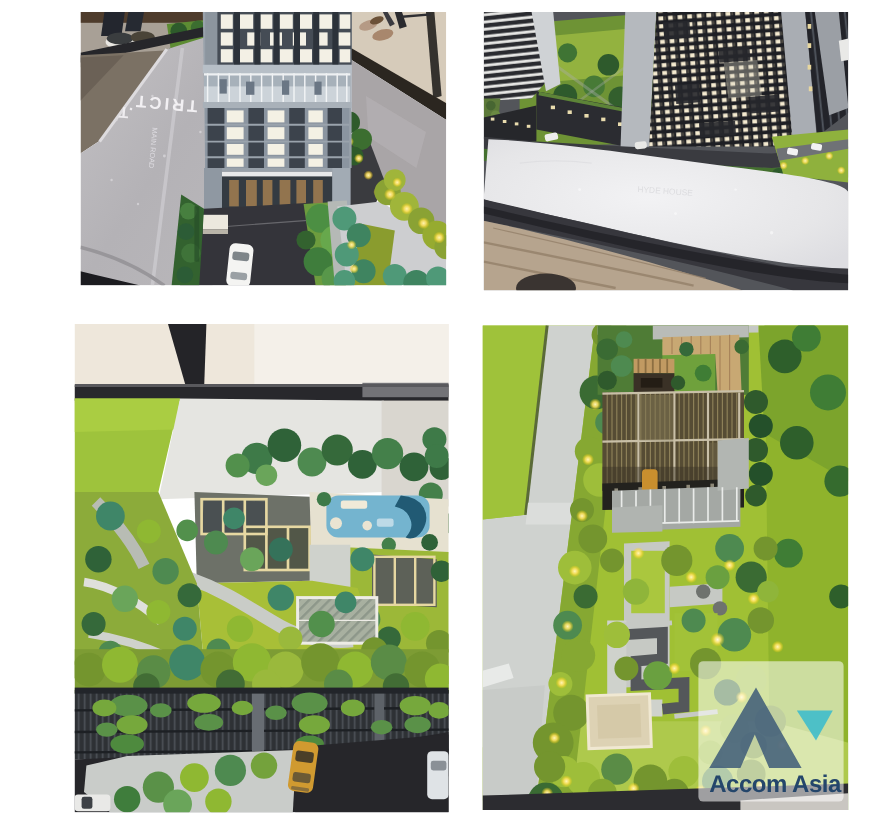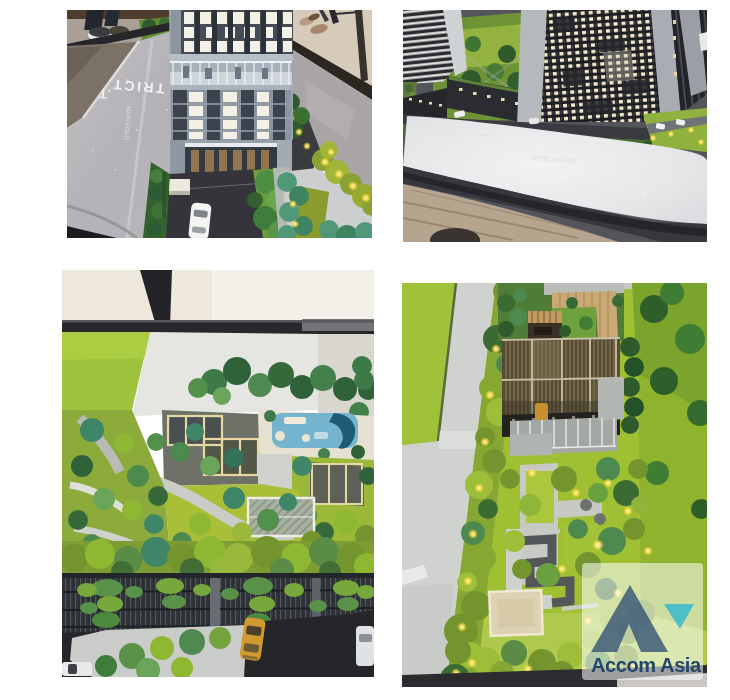--- a/index.html
+++ b/index.html
@@ -697,21 +697,21 @@
         <rect x="297" y="364" width="13" height="8" rx="2" fill="#8a9096"></rect>
       </g>
 
 <g>
         <rect x="0" y="392" width="30" height="14" rx="3" fill="#e9e9e7"></rect>
         <rect x="6" y="394" width="9" height="10" rx="2" fill="#3d4146"></rect>
       </g>
 </svg>
 </div>
 
-<div class="ph" style="left:402px;top:271px;width:305px;height:404px;margin-top:12px;">
+<div class="ph" style="left:402px;top:271px;width:305px;height:404px;">
 <svg width="305" height="404" viewBox="0 0 305 404" xmlns="http://www.w3.org/2000/svg">
 <defs>
 <pattern id="slats2" width="4.5" height="10" patternUnits="userSpaceOnUse">
 <rect width="4.5" height="10" fill="#3b382c"></rect>
 <rect x="2.8" width="1" height="10" fill="#6e664d"></rect>
 </pattern>
 <radialGradient id="glow4" cx="0.5" cy="0.5" r="0.5">
 <stop offset="0" stop-color="#fff6b8"></stop>
           <stop offset="0.45" stop-color="#ffe25e" stop-opacity="0.85"></stop>
           <stop offset="1" stop-color="#ffd400" stop-opacity="0"></stop>

